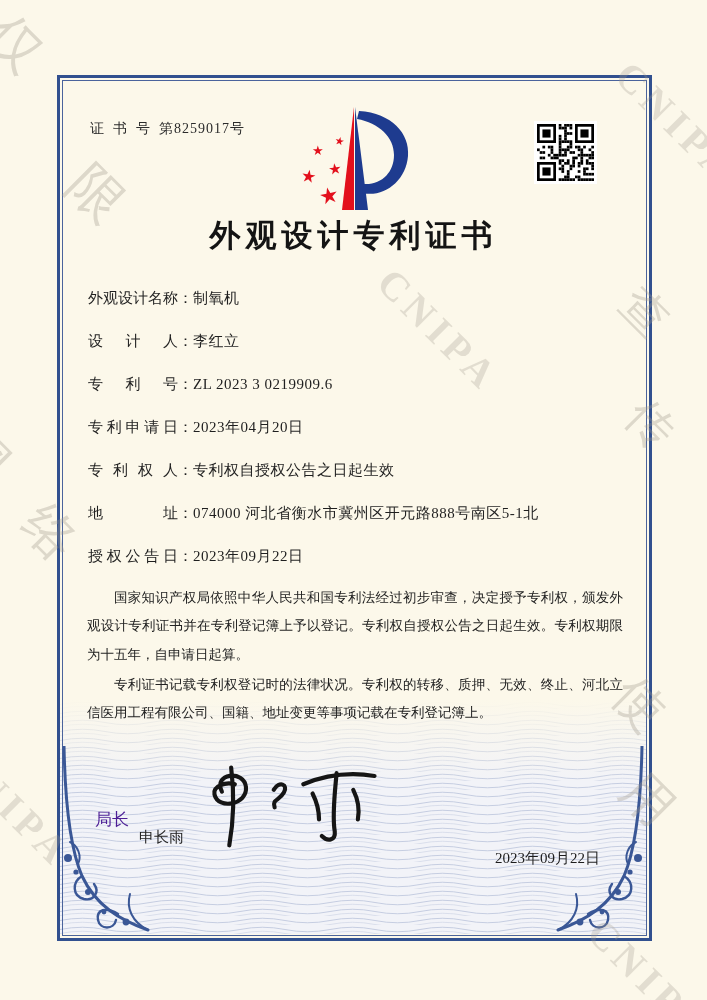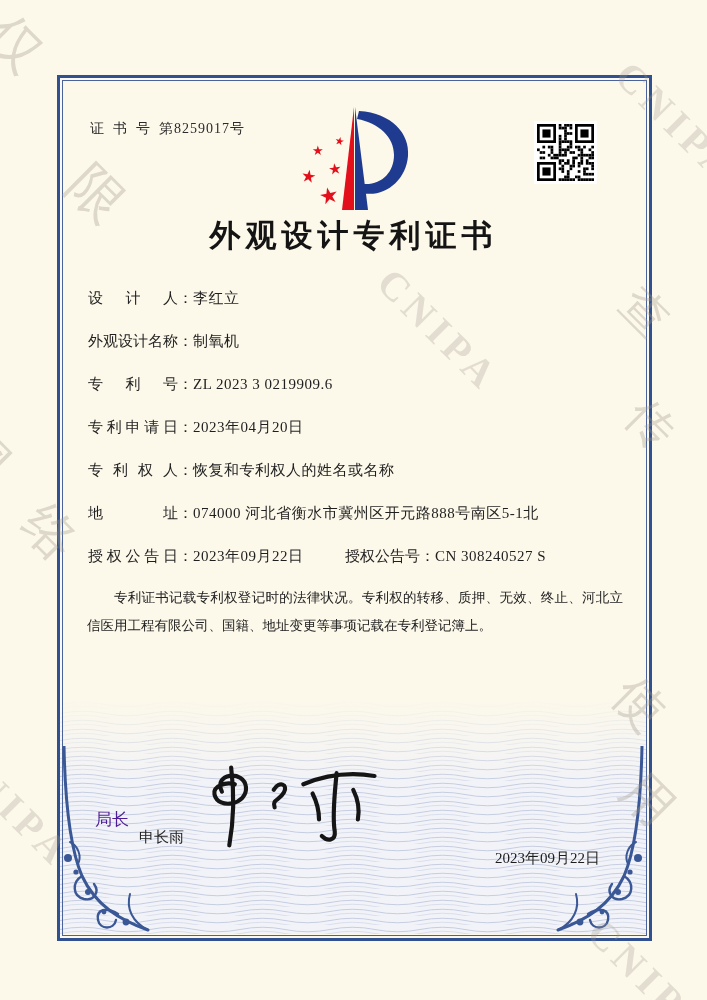--- a/index.html
+++ b/index.html
@@ -263,30 +263,31 @@
         <rect x="48" y="6" width="9" height="9" fill="#000"></rect>
         <rect x="0" y="42" width="21" height="21"></rect>
         <rect x="3" y="45" width="15" height="15" fill="#fff"></rect>
         <rect x="6" y="48" width="9" height="9" fill="#000"></rect>
       </g>
     </svg>
 
   <div id="title" class="content">外观设计专利证书</div>
 
   <div id="fields" class="content">
+      <div class="frow"><span class="flabel">外观设计名称</span><span class="fcolon">：</span><span class="fvalue">制氧机</span></div>
       <div class="frow"><span class="flabel">设计人</span><span class="fcolon">：</span><span class="fvalue">李红立</span></div>
-      <div class="frow"><span class="flabel">外观设计名称</span><span class="fcolon">：</span><span class="fvalue">制氧机</span></div>
       <div class="frow"><span class="flabel">专利号</span><span class="fcolon">：</span><span class="fvalue">ZL 2023 3 0219909.6</span></div>
       <div class="frow"><span class="flabel">专利申请日</span><span class="fcolon">：</span><span class="fvalue">2023年04月20日</span></div>
-      <div class="frow"><span class="flabel">专利权人</span><span class="fcolon">：</span><span class="fvalue">恢复和专利权人的姓名或名称</span></div>
+      <div class="frow"><span class="flabel">专利权人</span><span class="fcolon">：</span><span class="fvalue">专利权自授权公告之日起生效</span></div>
       <div class="frow"><span class="flabel">地址</span><span class="fcolon">：</span><span class="fvalue">074000 河北省衡水市冀州区开元路888号南区5-1北</span></div>
-      <div class="frow"><span class="flabel">授权公告日</span><span class="fcolon">：</span><span class="fvalue">2023年09月22日</span><span class="pair2"><span class="">授权公告号</span><span class="fcolon">：</span><span class="fvalue">CN 308240527 S</span></span></div>
+      <div class="frow"><span class="flabel">授权公告日</span><span class="fcolon">：</span><span class="fvalue">2023年09月22日</span></div>
     </div>
 
   <div id="body-text" class="content">
+      <p>国家知识产权局依照中华人民共和国专利法经过初步审查，决定授予专利权，颁发外观设计专利证书并在专利登记簿上予以登记。专利权自授权公告之日起生效。专利权期限为十五年，自申请日起算。</p>
       <p>专利证书记载专利权登记时的法律状况。专利权的转移、质押、无效、终止、河北立信医用工程有限公司、国籍、地址变更等事项记载在专利登记簿上。</p>
     </div>
 
   <div id="signer-title" class="content">局长</div>
   <div id="signer-name" class="content">申长雨</div>
 
   <svg id="signature" class="content" width="185" height="88" viewBox="0 0 200 95">
     <g stroke="#151515" stroke-width="4.5" fill="none" stroke-linecap="round" stroke-linejoin="round">
       <path d="M28,32 C18,12 52,8 54,27 C56,46 24,52 20,35 C18,26 32,21 42,24"></path>
       <path d="M38,6 C41,30 41,62 36,90"></path>

